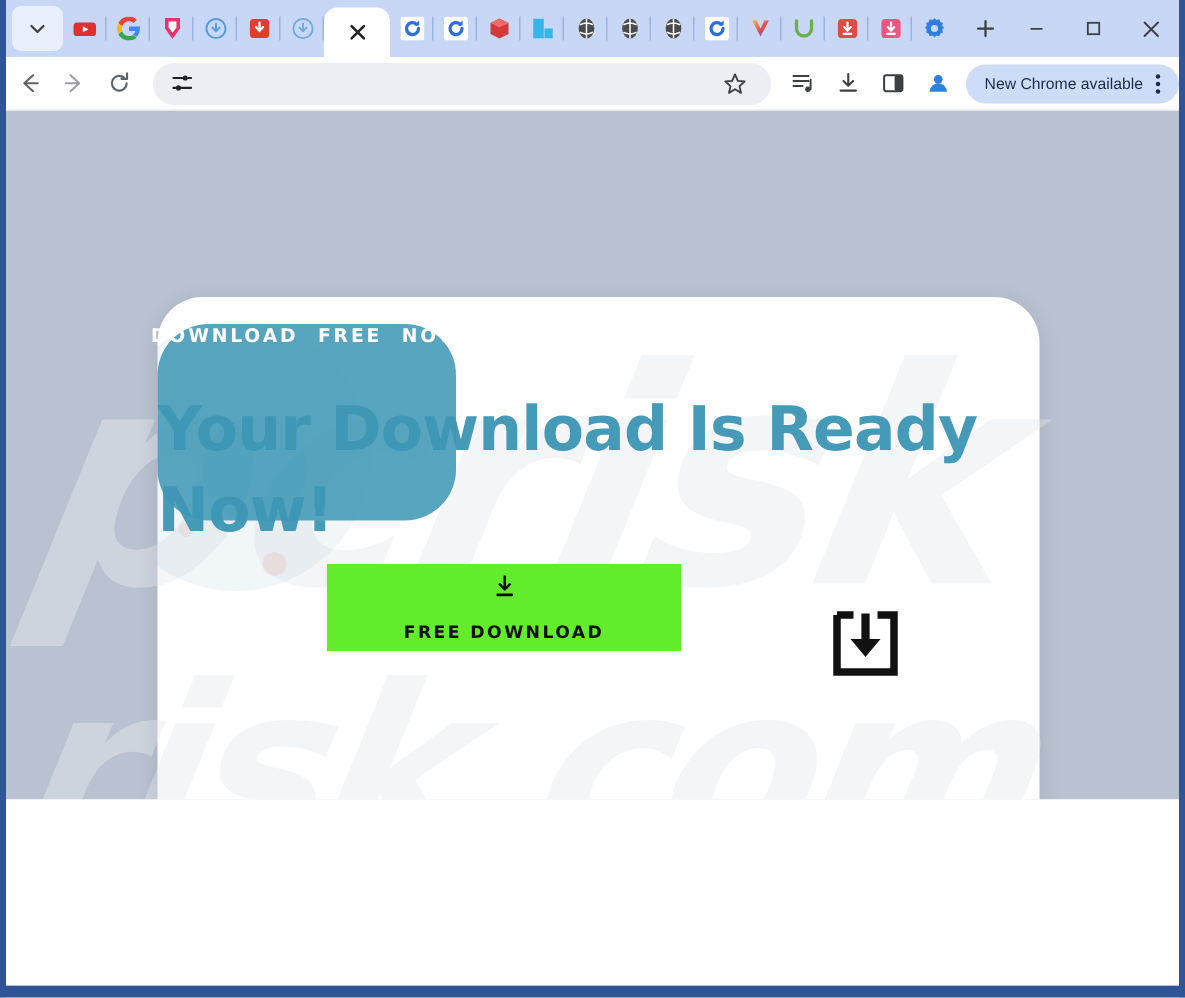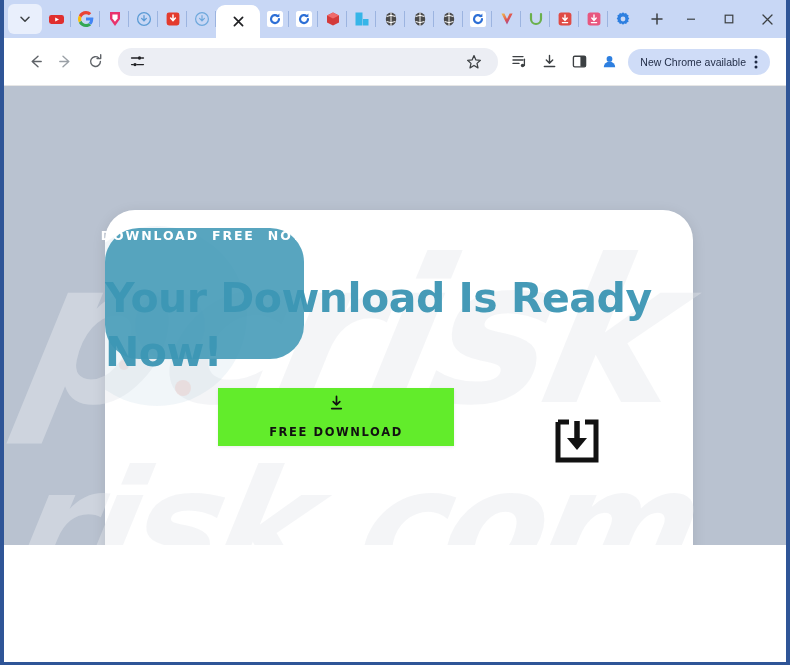--- a/index.html
+++ b/index.html
@@ -119,25 +119,25 @@
     flex: 0 0 auto;
   }
   .winbtn {
     width: 38px; height: 38px;
     display: flex; align-items: center; justify-content: center;
     cursor: pointer;
   }
 
   
   #toolbar {
-    height: 48px;
+    height: 36px;
     background: #ffffff;
     display: flex;
     align-items: center;
-    padding: 0 16px;
+    padding: 0 0;
     gap: 0;
     border-bottom: 1px solid #e6e6e6;
   }
   .navbtn {
     width: 30px; height: 30px;
     display: flex; align-items: center; justify-content: center;
     border-radius: 50%;
     flex: 0 0 auto;
     cursor: pointer;
   }

